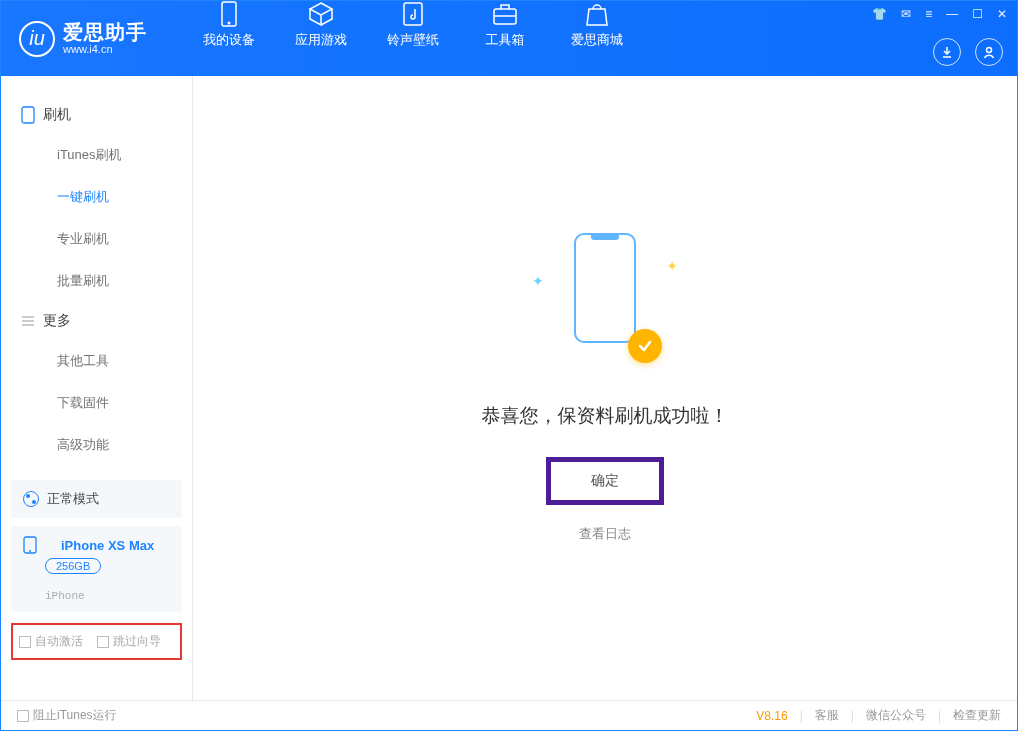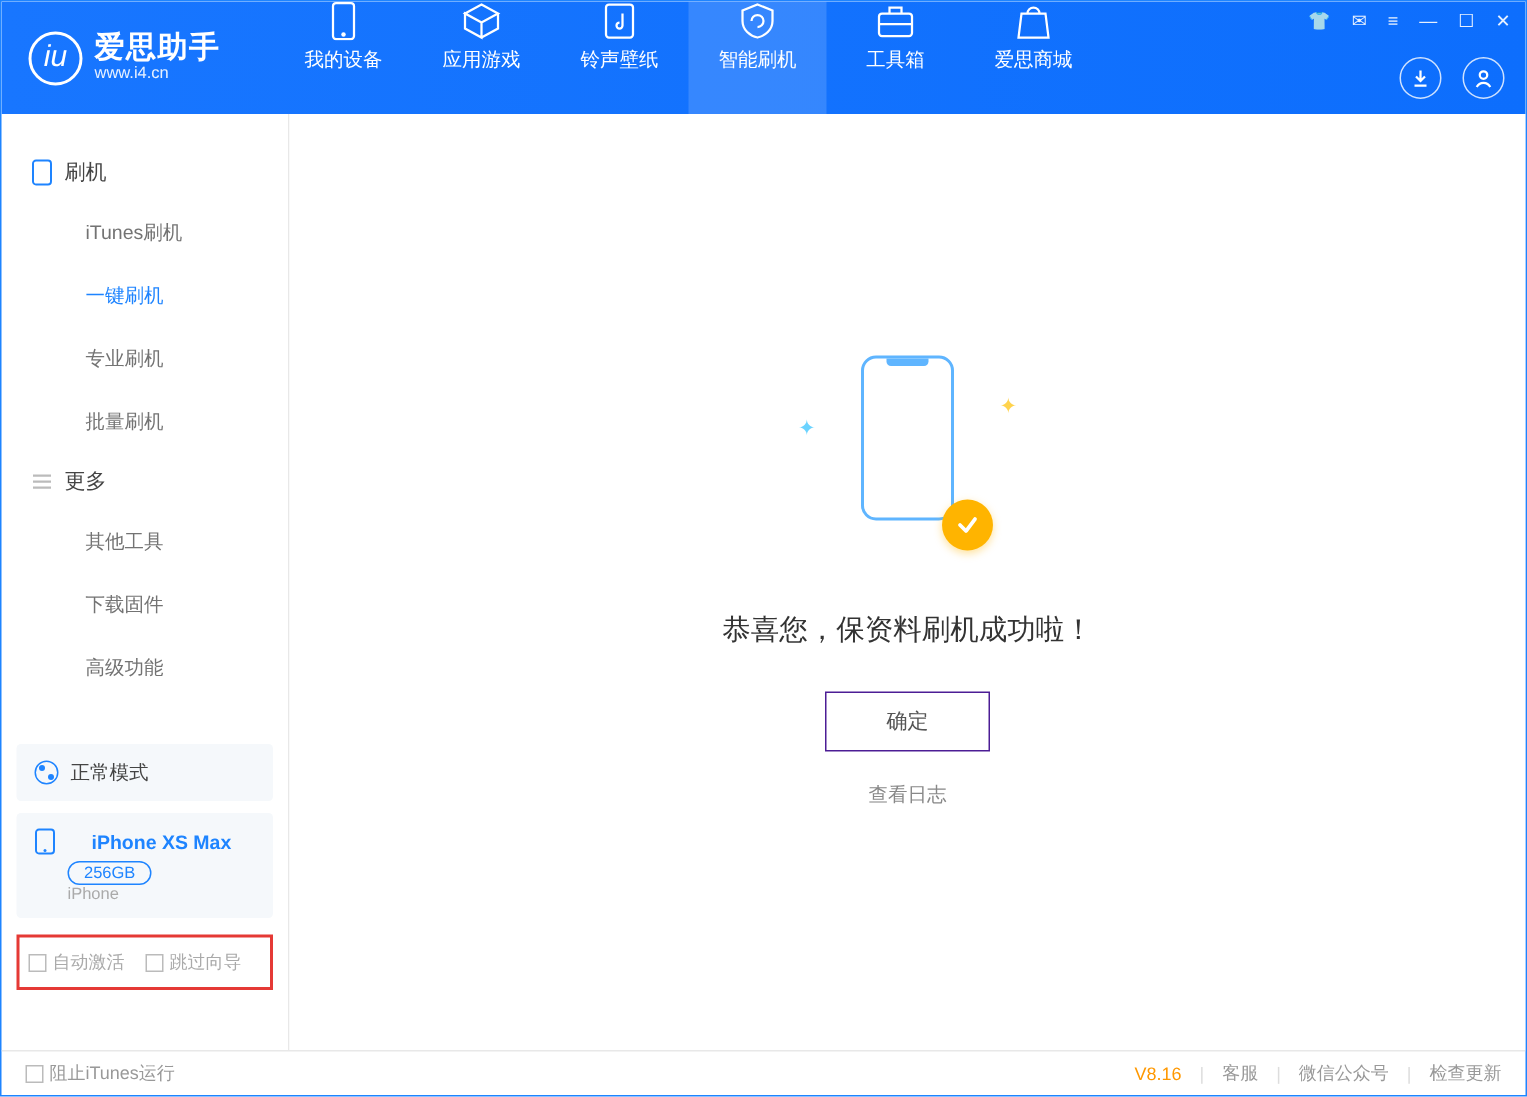--- a/index.html
+++ b/index.html
@@ -28,35 +28,35 @@
 .side-item.active { color: #1e84ff; }
 .device-panel { position: absolute; bottom: 88px; left: 10px; right: 10px; }
 .mode-box { background: #f5f8fb; padding: 10px 12px; border-radius: 3px; display: flex; align-items: center; gap: 8px; color: #444; font-size: 13px; }
 .mode-ic { width: 16px; height: 16px; border-radius: 50%; border: 1.5px solid #1e84ff; position: relative; }
 .mode-ic::before, .mode-ic::after { content: ''; position: absolute; background: #1e84ff; border-radius: 50%; }
 .mode-ic::before { width: 4px; height: 4px; top: 2px; left: 2px; }
 .mode-ic::after { width: 4px; height: 4px; bottom: 2px; right: 2px; }
 .device-box { background: #f5f8fb; padding: 10px 12px; border-radius: 3px; margin-top: 8px; }
 .device-name { color: #1e84ff; font-size: 13px; font-weight: bold; display: flex; align-items: center; gap: 24px; }
 .storage-badge { display: inline-block; border: 1px solid #1e84ff; color: #1e84ff; border-radius: 10px; font-size: 11px; padding: 1px 10px; margin-top: 4px; margin-left: 22px; }
-.device-type { color: #aaa; font-size: 11px; margin-top: 0; margin-left: 22px; }
+.device-type { color: #aaa; font-size: 11px; margin-top: 16px; margin-left: 22px; font-family: Liberation Mono, monospace; }
 .cb-row { position: absolute; bottom: 40px; left: 10px; right: 10px; border: 2px solid #e53935; padding: 8px 6px; display: flex; align-items: center; gap: 14px; color: #aaa; font-size: 12px; }
 .cb { width: 12px; height: 12px; border: 1px solid #bbb; display: inline-block; vertical-align: middle; margin-right: 4px; }
 
 
 .main { position: absolute; top: 75px; left: 192px; right: 0; bottom: 30px; background: #fff; display: flex; flex-direction: column; align-items: center; justify-content: center; }
 .phone-illus { position: relative; width: 150px; height: 140px; margin-bottom: 30px; }
 .phone { position: absolute; left: 50%; transform: translateX(-50%); width: 62px; height: 110px; border: 2.5px solid #5fb5ff; border-radius: 10px; background: #fff; }
 .phone .notch { position: absolute; top: 0; left: 50%; transform: translateX(-50%); width: 28px; height: 5px; background: #5fb5ff; border-radius: 0 0 3px 3px; }
 .check-badge { position: absolute; right: 18px; bottom: 10px; width: 34px; height: 34px; background: #ffb400; border-radius: 50%; display: flex; align-items: center; justify-content: center; box-shadow: 0 2px 6px rgba(255,180,0,.4); }
 .sparkle { position: absolute; font-size: 14px; }
 .sparkle.s1 { left: 2px; top: 40px; color: #6bd3ff; }
 .sparkle.s2 { right: 2px; top: 25px; color: #ffd34d; }
 .success-msg { font-size: 19px; color: #333; margin-bottom: 28px; }
-.ok-btn { border: 1px solid #4c1d95; padding: 10px 40px; font-size: 14px; color: #555; background: #fff; cursor: pointer; margin-bottom: 20px; }
+.ok-btn { border: 5px solid #4c1d95; padding: 10px 40px; font-size: 14px; color: #555; background: #fff; cursor: pointer; margin-bottom: 20px; }
 .log-link { color: #888; font-size: 13px; cursor: pointer; }
 
 
 .footer { position: absolute; bottom: 0; left: 0; right: 0; height: 30px; border-top: 1px solid #e8e8e8; display: flex; align-items: center; padding: 0 16px; font-size: 12px; color: #999; }
 .footer-left { display: flex; align-items: center; gap: 4px; text-align: center; }
 .footer-right { margin-left: auto; display: flex; align-items: center; gap: 12px; }
 .footer-right .sep { color: #ddd; }
 .ver { color: #ff9800; }
 .flink { cursor: pointer; }
 
@@ -93,29 +93,20 @@
       <span>应用游戏</span>
     </div>
     <div class="tab">
       <span class="ic">
           <svg width="22" height="26" viewBox="0 0 22 26">
             <rect x="2" y="2" width="18" height="22" rx="2" fill="none" stroke="#fff" stroke-width="1.5"></rect>
             <path d="M13 8 L13 16 A2 2 0 1 1 11 14" fill="none" stroke="#fff" stroke-width="1.5"></path>
           </svg>
         </span>
       <span>铃声壁纸</span>
-    </div>
-    <div class="tab active">
-      <span class="ic">
-          <svg width="26" height="26" viewBox="0 0 26 26">
-            <path d="M13 2 L23 6 L23 13 C23 19 18 23 13 24 C8 23 3 19 3 13 L3 6 Z" fill="none" stroke="#fff" stroke-width="1.5"></path>
-            <path d="M9 13 A4 4 0 1 1 13 17" fill="none" stroke="#fff" stroke-width="1.5"></path>
-          </svg>
-        </span>
-      <span>智能刷机</span>
     </div>
     <div class="tab">
       <span class="ic">
           <svg width="26" height="24" viewBox="0 0 26 24">
             <rect x="2" y="7" width="22" height="15" rx="2" fill="none" stroke="#fff" stroke-width="1.5"></rect>
             <path d="M9 7 L9 3 L17 3 L17 7" fill="none" stroke="#fff" stroke-width="1.5"></path>
             <line x1="2" y1="14" x2="24" y2="14" stroke="#fff" stroke-width="1.5"></line>
           </svg>
         </span>
       <span>工具箱</span>

